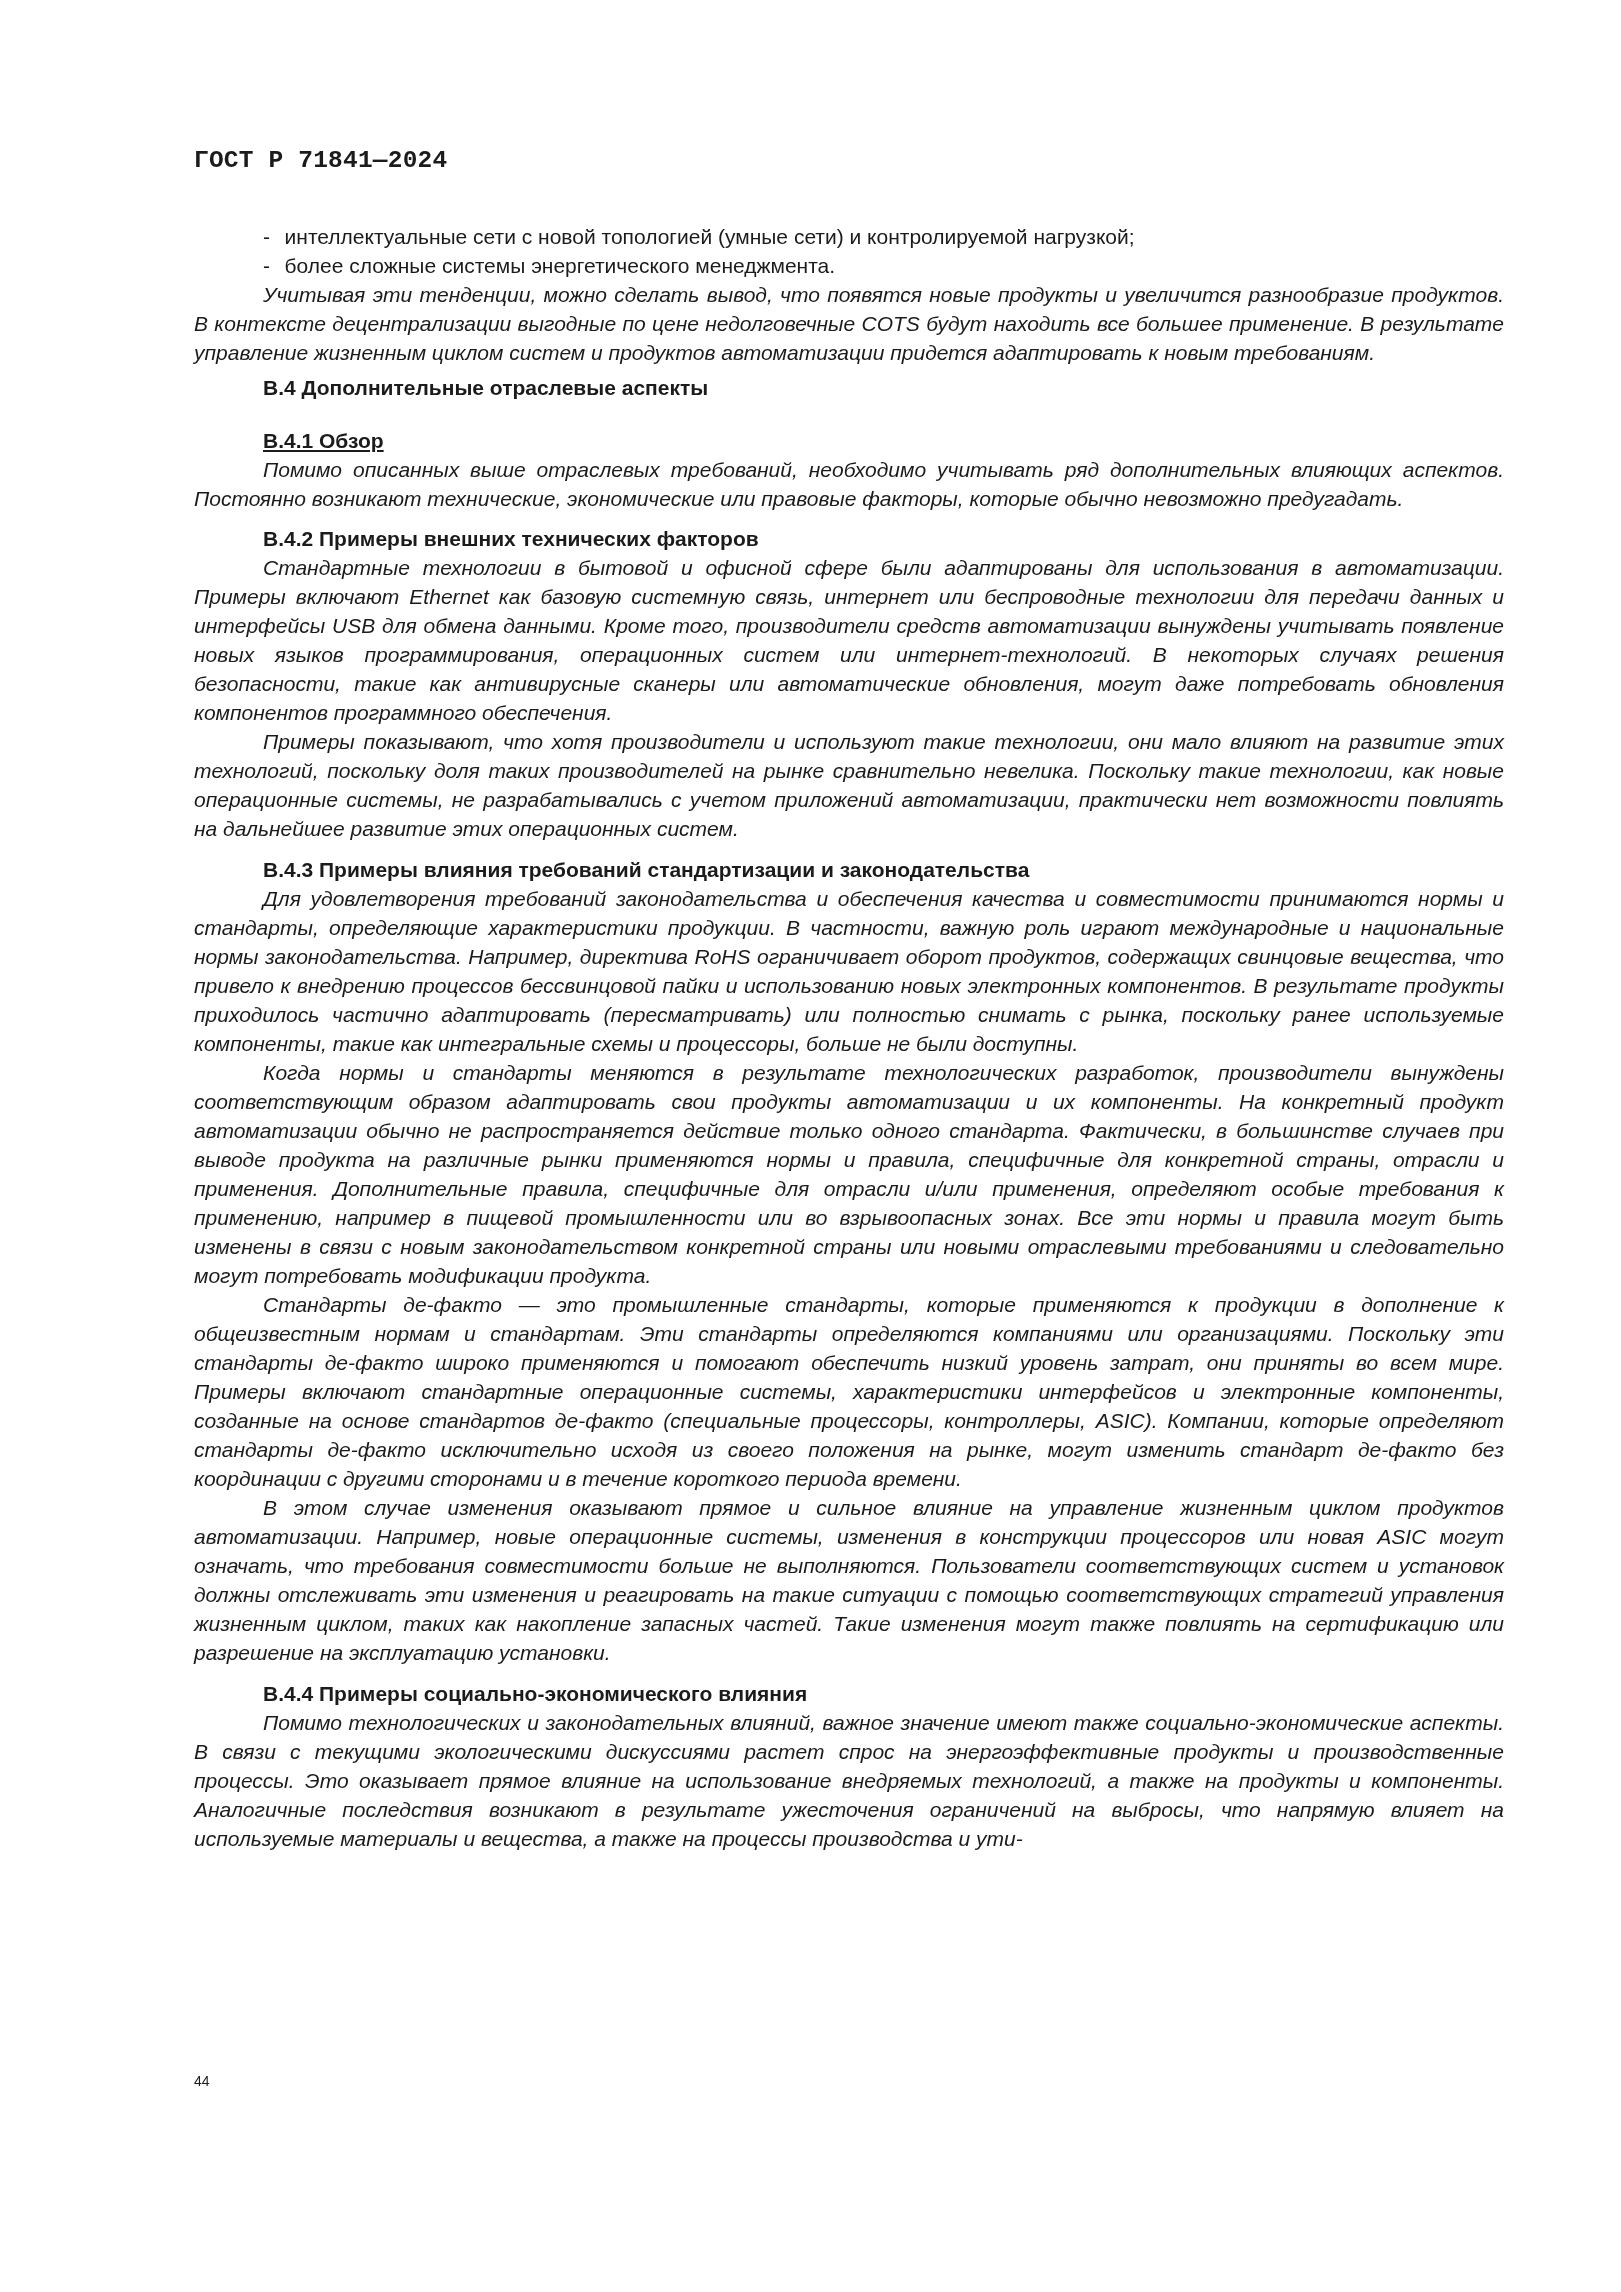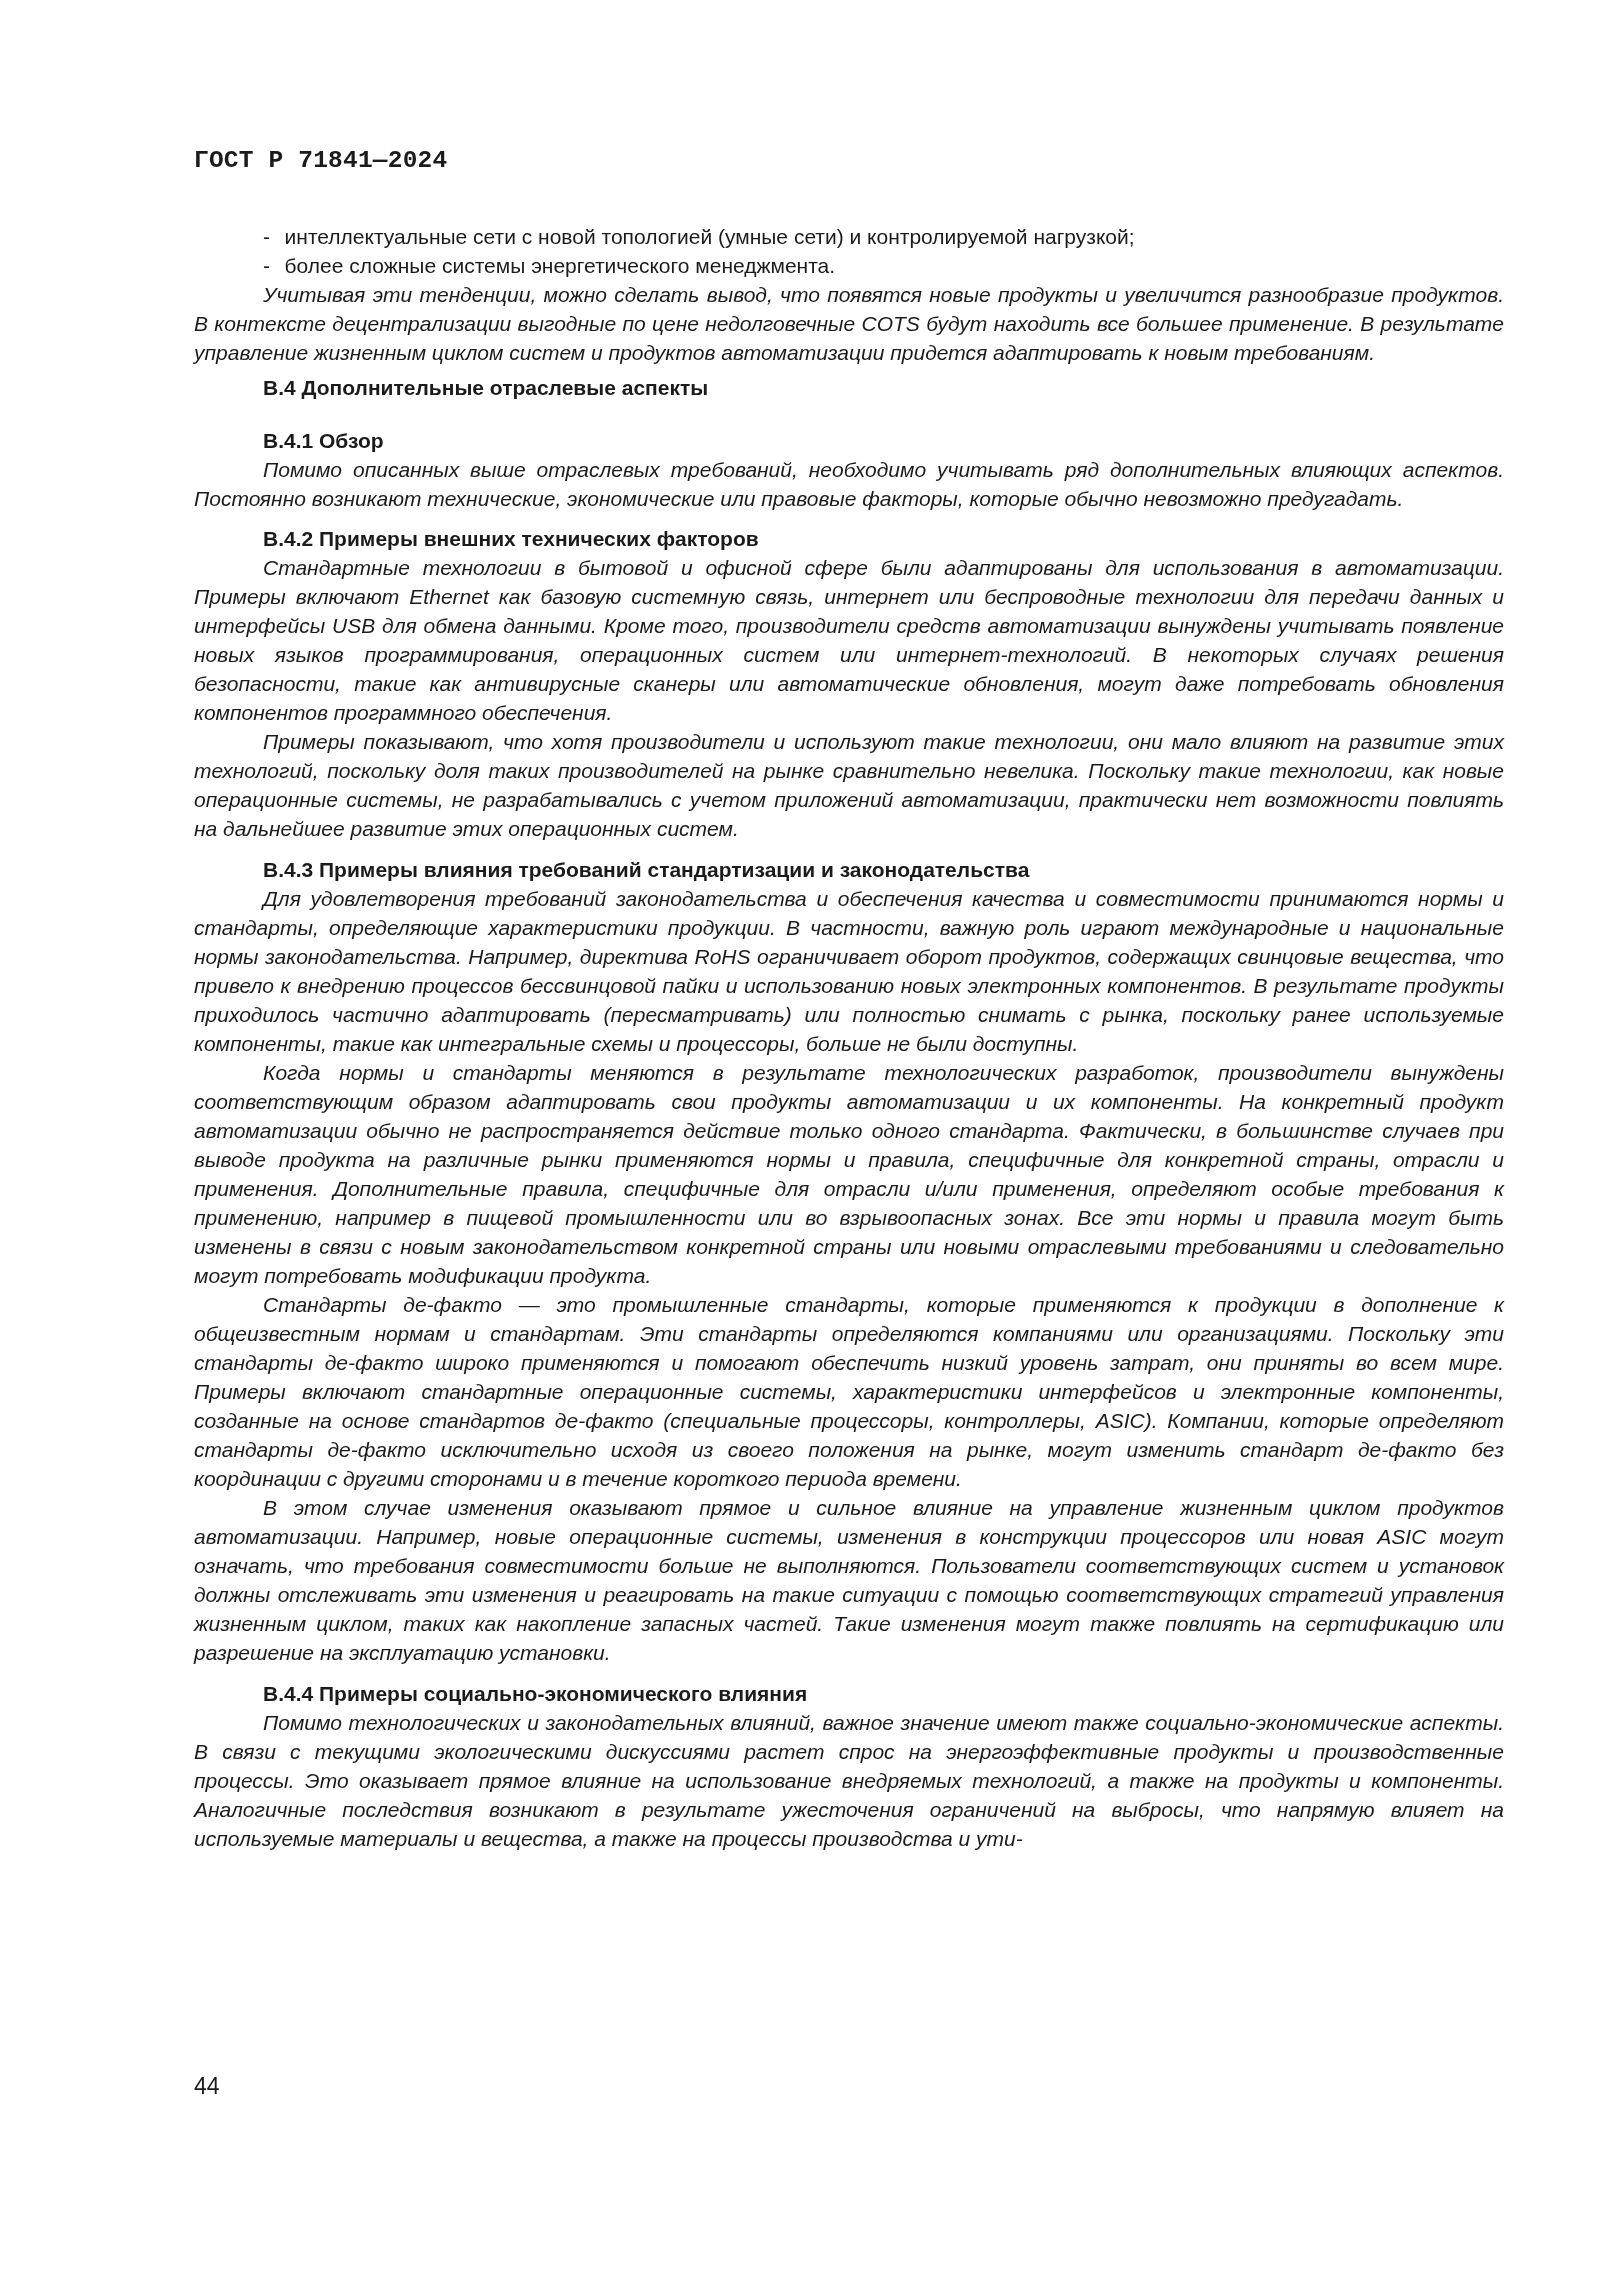--- a/index.html
+++ b/index.html
@@ -55,26 +55,26 @@
     }
     .sec-h {
       margin: 0;
       padding-left: 69px;
       font-weight: bold;
       font-size: 21px;
       line-height: 29px;
     }
     .sec-h.major { margin-top: 6px; margin-bottom: 23.5px; }
     .sec-h.minor { margin-top: 11.8px; }
-    .sec-h.first-minor { margin-top: 0; }
+    .sec-h.first-minor { margin-top: 0; text-decoration: underline; }
     .page-number {
       position: absolute;
       left: 194px;
       top: 2073px;
-      font-size: 23px;
+      font-size: 14px;
     }
   </style>
 </head>
 <body>
 
 <div class="page-header">ГОСТ Р 71841—2024</div>
 
 <div class="content">
 
   <ul class="bullets">

